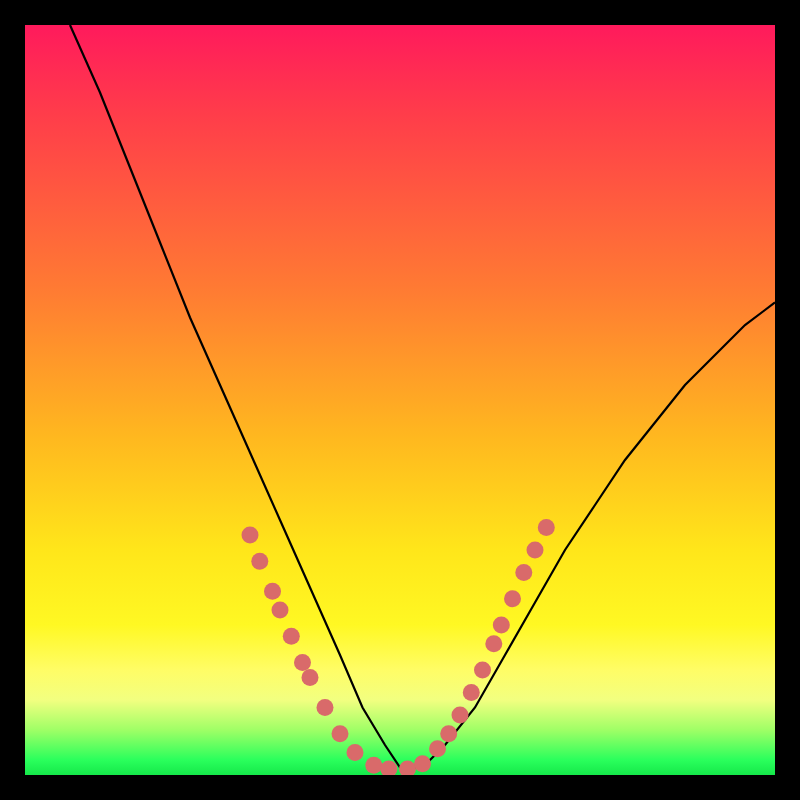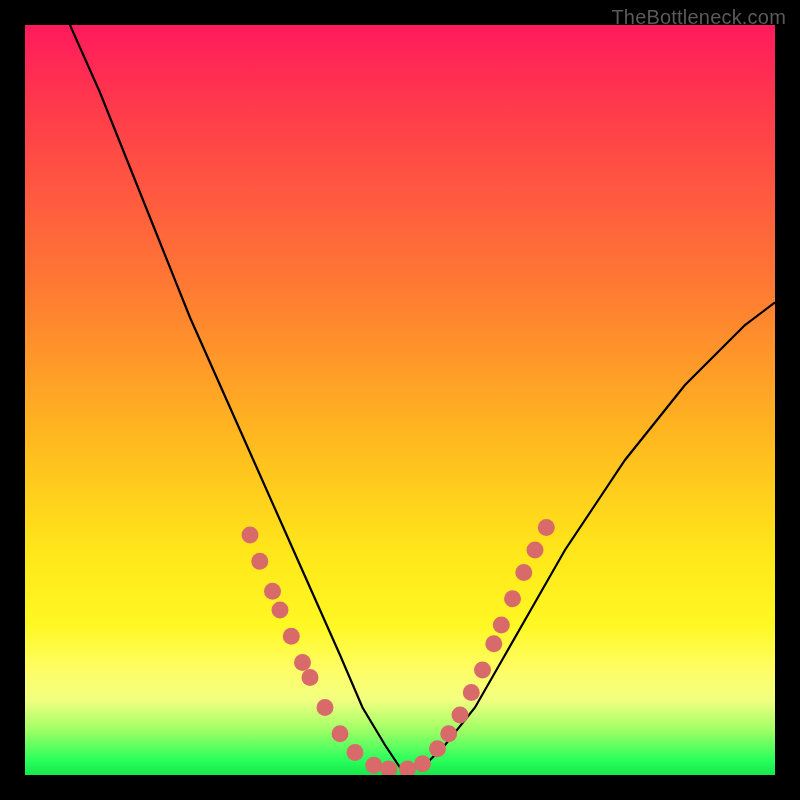--- a/index.html
+++ b/index.html
@@ -88,14 +88,13 @@
           <circle cx="457.5" cy="645.0" r="8.5" fill="#d96a6a"></circle>
           <circle cx="468.8" cy="618.8" r="8.5" fill="#d96a6a"></circle>
           <circle cx="476.3" cy="600.0" r="8.5" fill="#d96a6a"></circle>
           <circle cx="487.5" cy="573.8" r="8.5" fill="#d96a6a"></circle>
           <circle cx="498.8" cy="547.5" r="8.5" fill="#d96a6a"></circle>
           <circle cx="510.0" cy="525.0" r="8.5" fill="#d96a6a"></circle>
           <circle cx="521.3" cy="502.5" r="8.5" fill="#d96a6a"></circle>
         </g>
     </svg>
   </div>
-  <div class="watermark">TheBottleneck.com</div>
 </div>
 
 </body></html>

